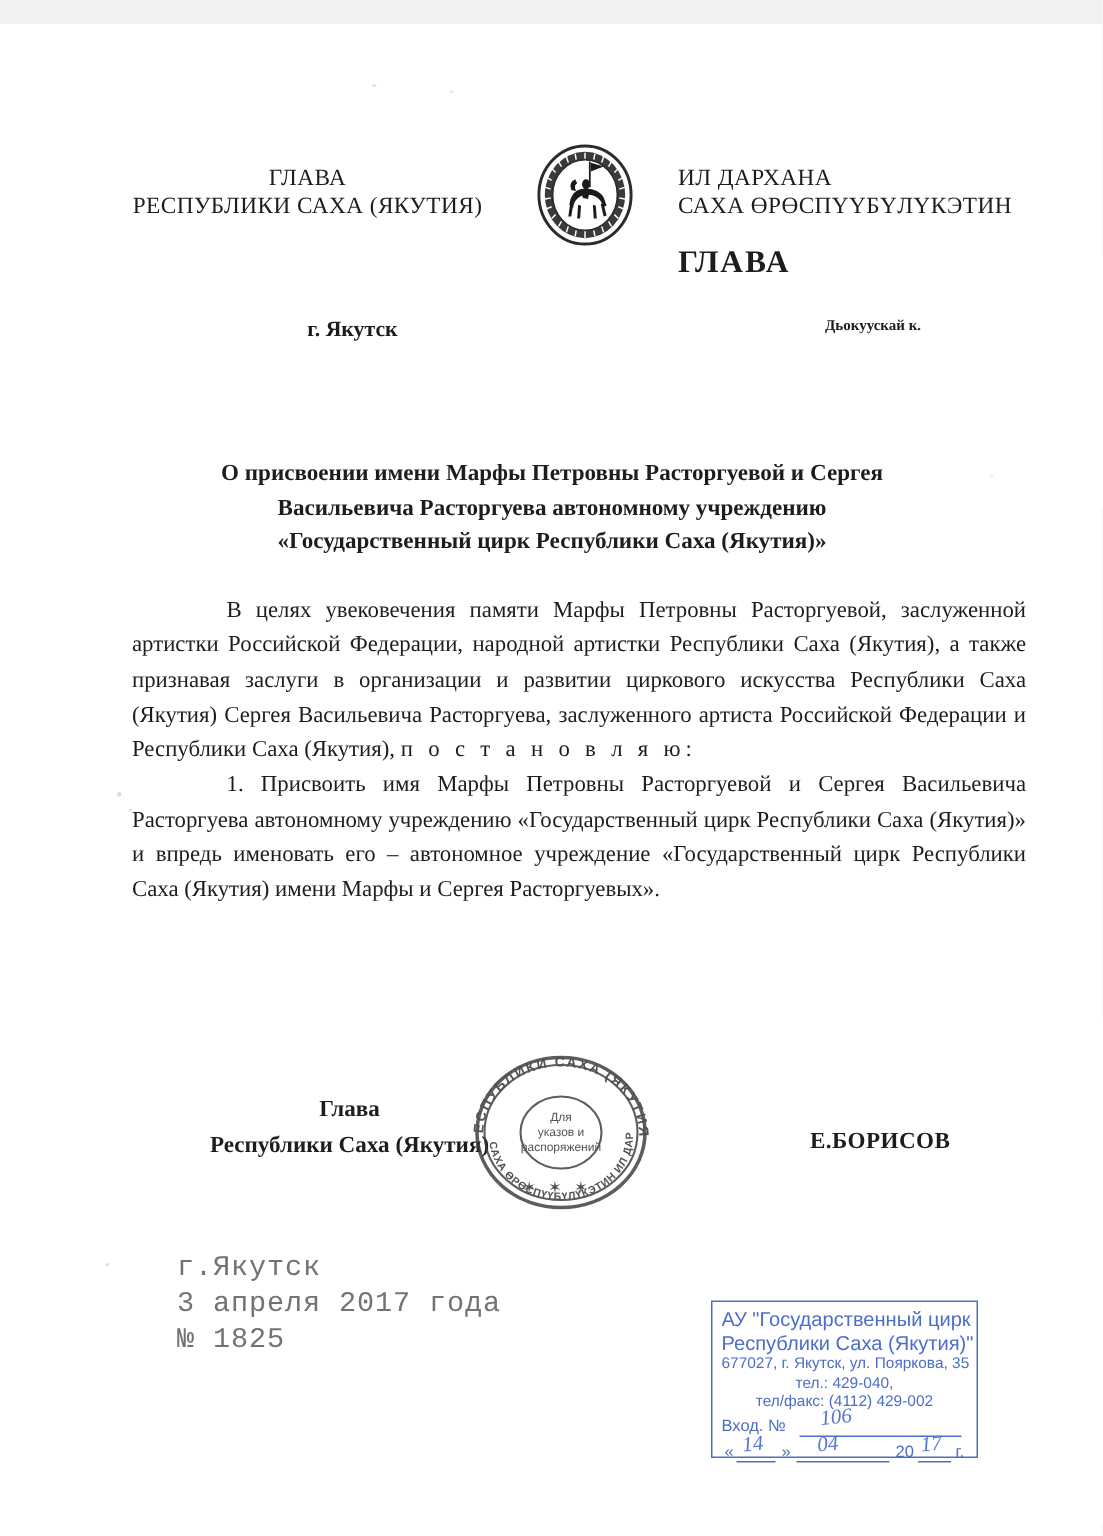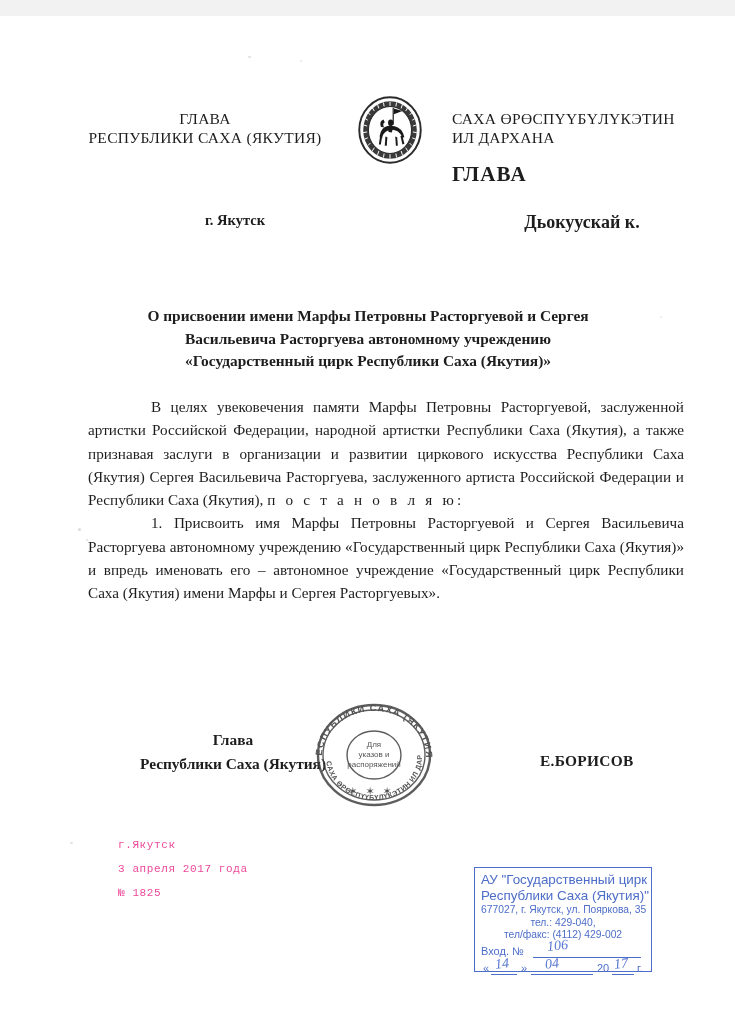--- a/index.html
+++ b/index.html
@@ -81,21 +81,21 @@
     font-weight: bold;
     padding-left: 60px;
     box-sizing: border-box;
   }
   .city-right {
     position: absolute;
     left: 452px;
     top: 196px;
     width: 260px;
     text-align: center;
-    font-size: 18px;
+    font-size: 10px;
     font-weight: bold;
   }
 
   
   .emblem {
     position: absolute;
     left: 357px;
     top: 80px;
     width: 66px;
     height: 68px;
@@ -163,23 +163,23 @@
     height: 120px;
     opacity: 0.82;
   }
 
   
   .date-block {
     position: absolute;
     left: 118px;
     top: 817px;
     font-family: "Liberation Mono", "DejaVu Sans Mono", monospace;
-    font-size: 11px;
+    font-size: 19px;
     line-height: 24px;
-    color: #ec4899;
+    color: #737373;
     letter-spacing: 0.6px;
     white-space: nowrap;
   }
 
   
   .blue-stamp {
     position: absolute;
     left: 474px;
     top: 851px;
     width: 178px;
@@ -240,22 +240,22 @@
   <div class="speck" style="left:86px;top:523px;width:2px;height:2px;opacity:.45;"></div>
   <div class="speck" style="left:70px;top:826px;width:3px;height:2px;opacity:.4;"></div>
   <div class="speck" style="left:660px;top:300px;width:2px;height:2px;opacity:.3;"></div>
 
   <div class="hdr-left">
     <div class="hdr-line">ГЛАВА</div>
     <div class="hdr-line">РЕСПУБЛИКИ САХА (ЯКУТИЯ)</div>
   </div>
 
   <div class="hdr-right">
+    <div class="hdr-line">ИЛ ДАРХАНА</div>
     <div class="hdr-line">САХА ӨРӨСПҮҮБҮЛҮКЭТИН</div>
-    <div class="hdr-line">ИЛ ДАРХАНА</div>
   </div>
 
   <div class="emblem">
     <svg viewBox="0 0 100 104" width="66" height="68" aria-hidden="true">
       <ellipse cx="50" cy="52" rx="47" ry="50" fill="none" stroke="#2b2b2b" stroke-width="3"></ellipse>
       <ellipse cx="50" cy="52" rx="41" ry="44" fill="#3a3a3a"></ellipse>
       <ellipse cx="50" cy="52" rx="33" ry="36" fill="#ffffff" stroke="#2b2b2b" stroke-width="1.6"></ellipse>
 
       <g stroke="#ffffff" stroke-width="1.5">
         <line x1="50" y1="9" x2="50" y2="15"></line>

